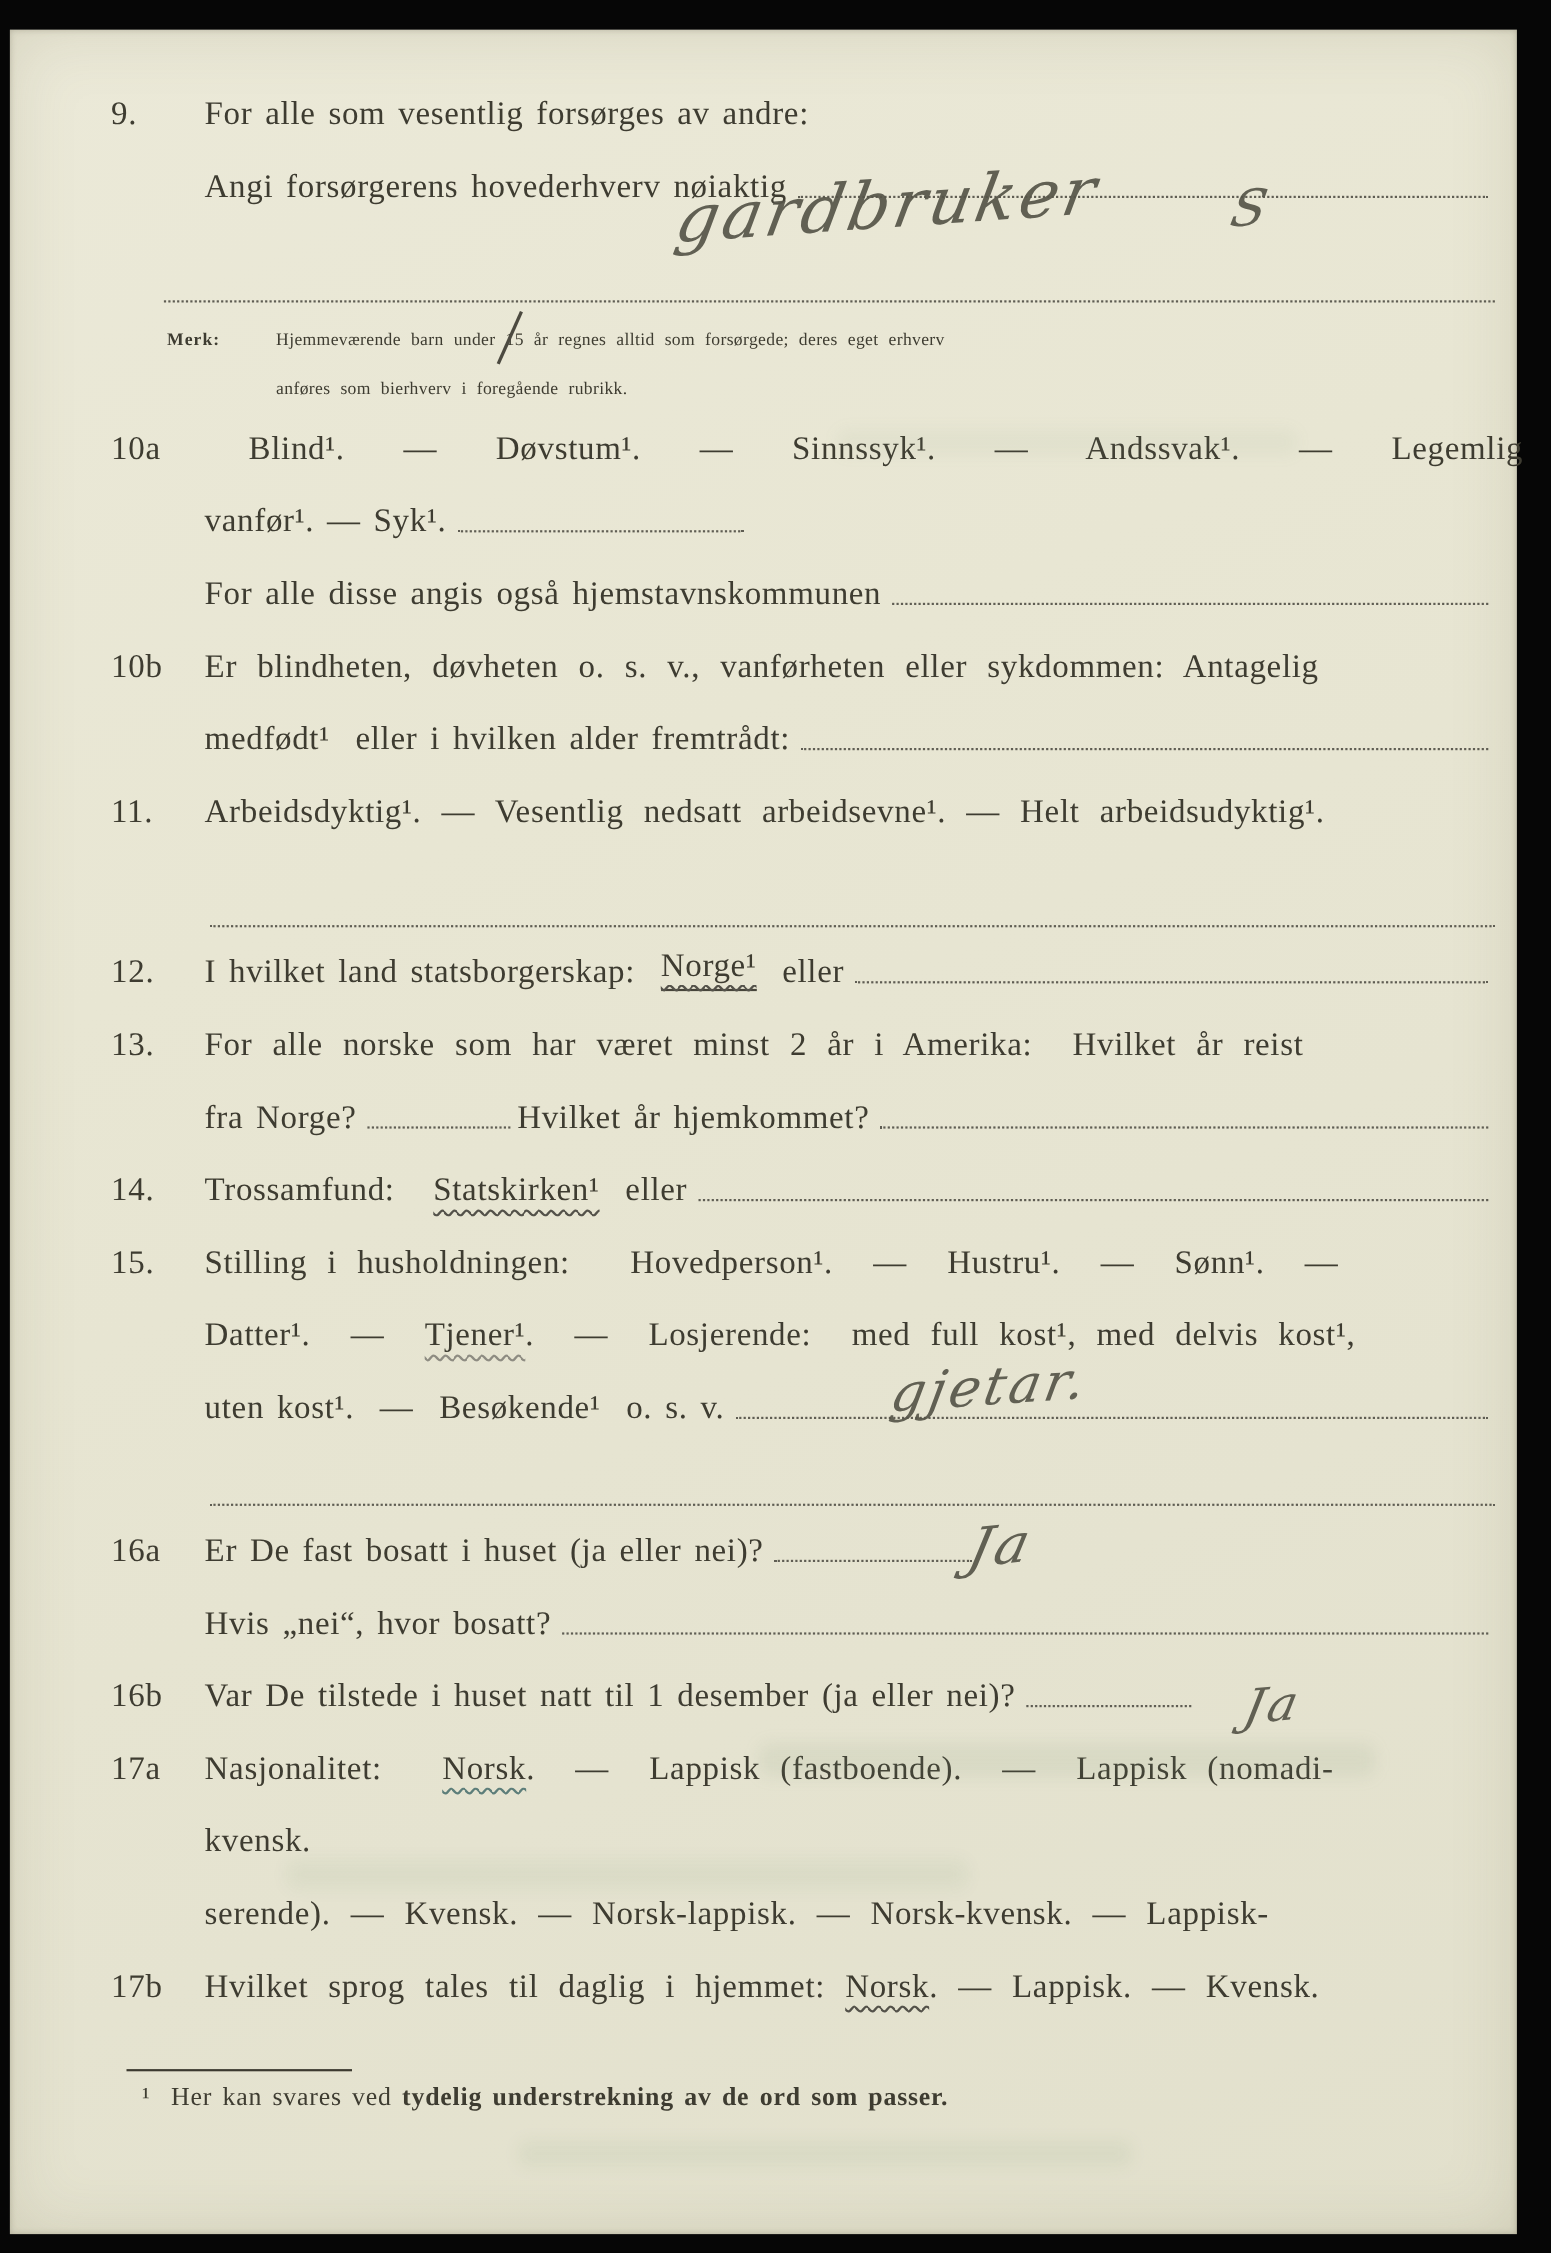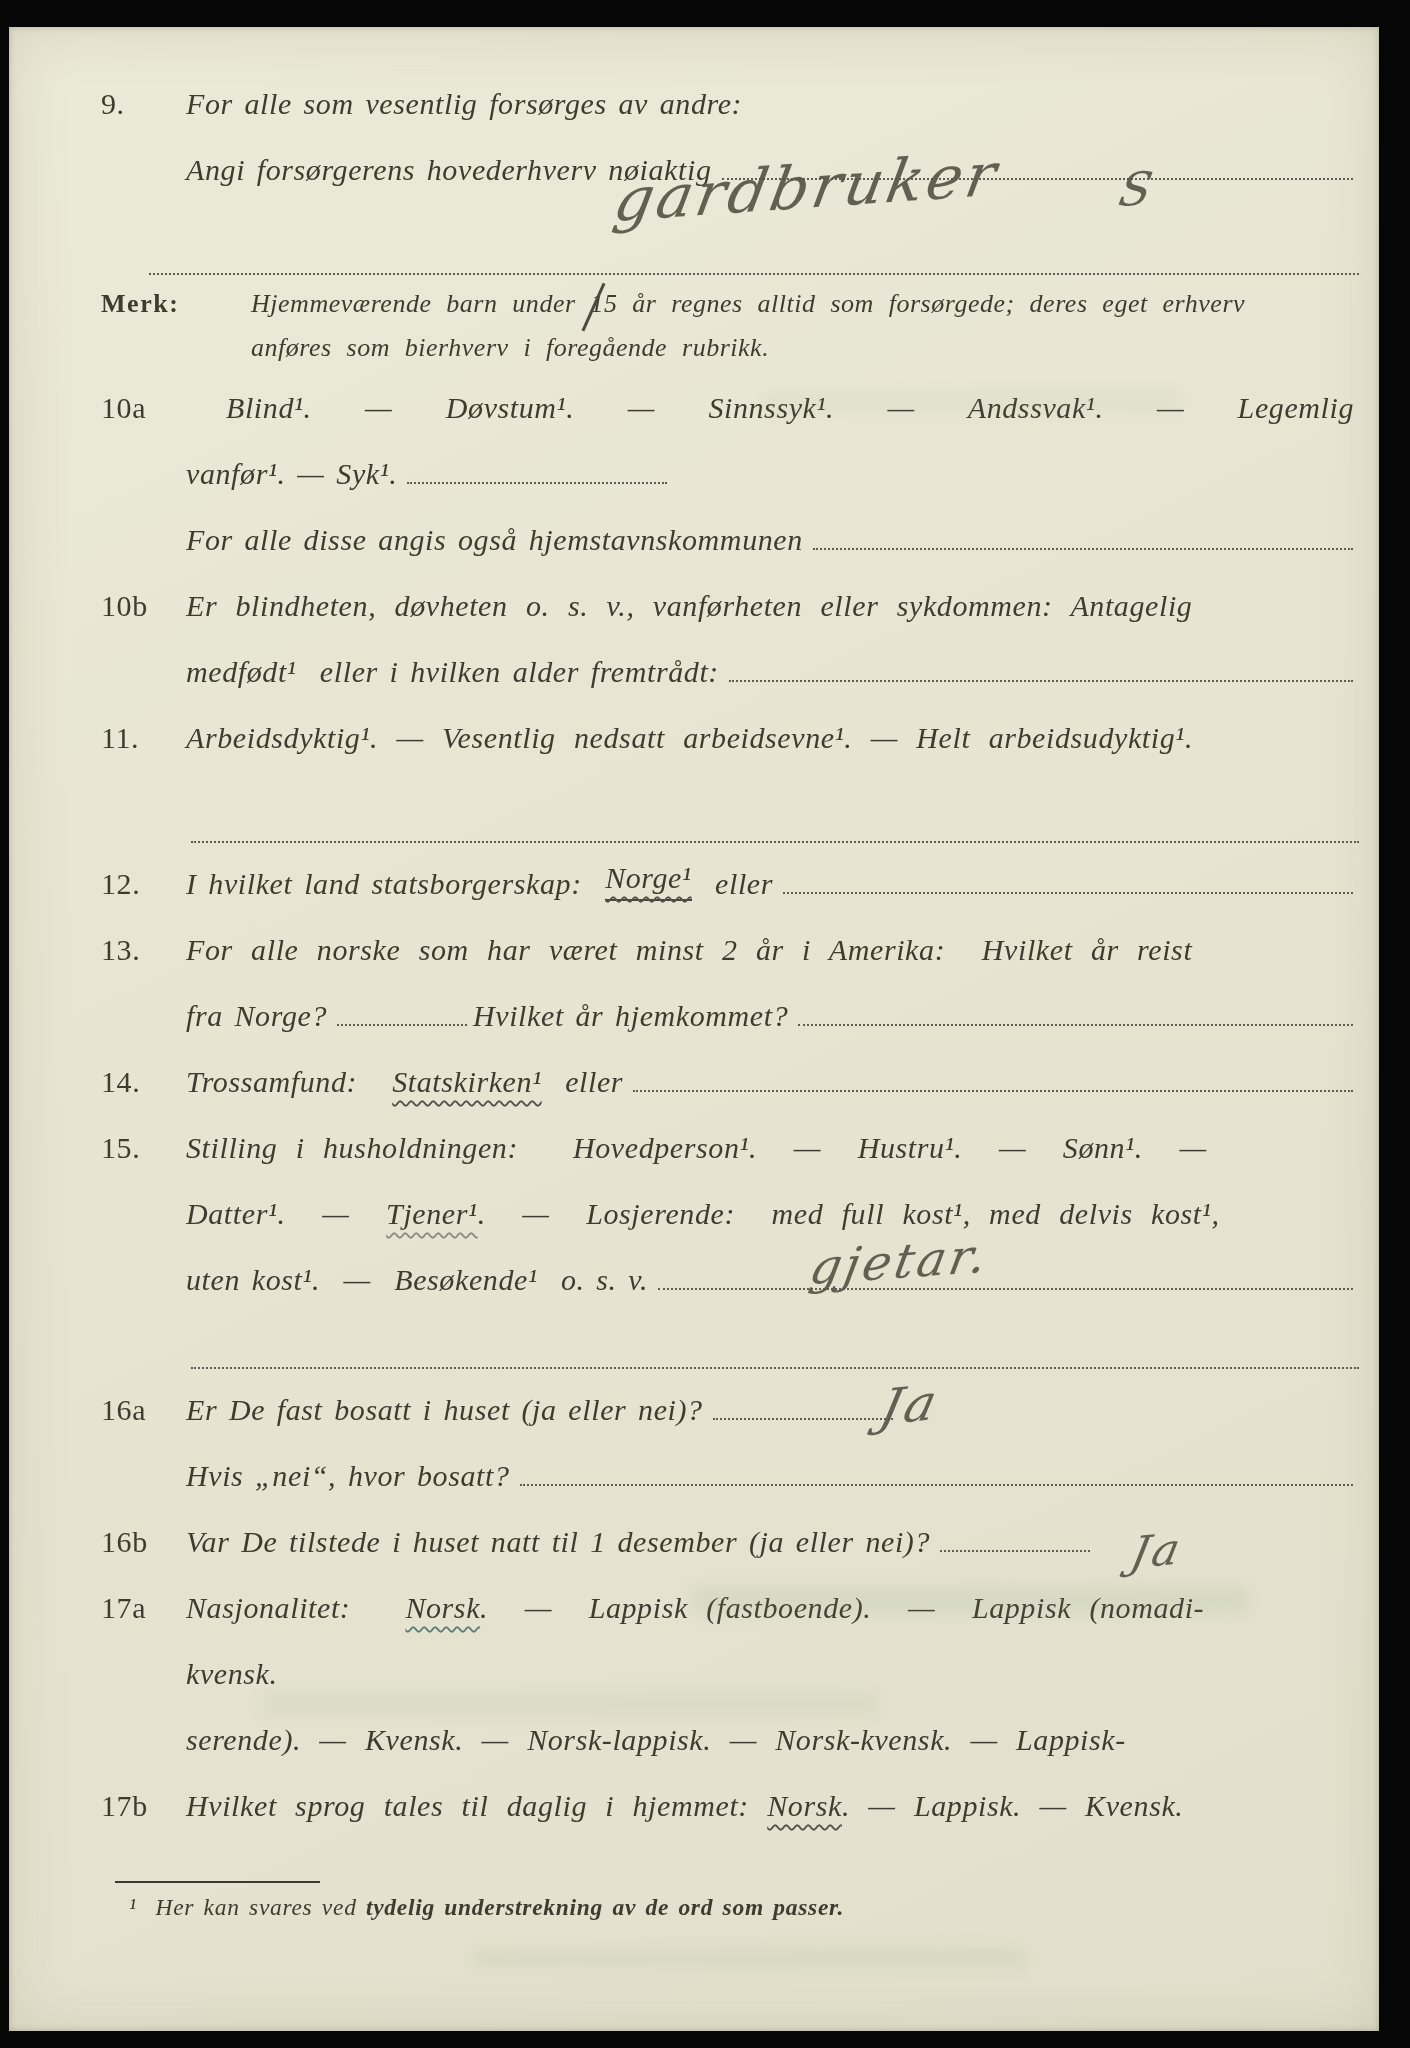--- a/index.html
+++ b/index.html
@@ -13,40 +13,40 @@
     box-shadow:inset 0 0 60px rgba(120,115,85,.18), inset 0 0 6px rgba(60,55,35,.25);
     color:#3e3c31;
   }
   .content{position:absolute;left:0;top:0;right:0;bottom:0;padding:40px 20px 0 92px;box-sizing:border-box;}
   .line{
     display:flex;align-items:flex-end;height:66px;box-sizing:border-box;
     padding-bottom:12px;font-size:30px;letter-spacing:.02em;word-spacing:.12em;
     white-space:pre-wrap;
   }
   .qnum{flex:0 0 85px;}
-  .txt{flex:0 0 auto;font-style:italic;}
+  .txt{flex:0 0 auto;}
   .spread{word-spacing:.34em;}
   .spread2{word-spacing:.62em;gap:40px;}
   .dots{flex:1 1 auto;border-bottom:2.4px dotted #5f5d53;margin:0 6px 7px 10px;min-width:30px;}
   .dots.d260{flex:0 0 260px;}
   .dots.d180{flex:0 0 180px;}
   .dots.d150{flex:0 0 150px;}
   .dots.d130{flex:0 0 130px;}
   .sep{height:80px;align-items:flex-end;padding-bottom:0;}
   .sep .dots{margin:0 0 4px 48px;}
   .sep.s2 .dots{margin-left:90px;}
   .sep.s3{height:64px;}
   .wavy{
     text-decoration:underline;text-decoration-style:wavy;
     text-decoration-color:#54524a;text-decoration-thickness:2.2px;text-underline-offset:8px;margin-top:28px;
   }
   .wavy.teal{text-decoration-color:#5d7e7a;}
   .wavy.pencil{text-decoration-color:#8e8c82;}
   .uline{border-bottom:2.6px solid #46443a;padding-bottom:4px;}
-  .merkline{height:48px;font-size:26px;padding-bottom:8px;word-spacing:.3em;}
+  .merkline{height:48px;font-size:16px;padding-bottom:8px;word-spacing:.3em;text-align:center;}
   .merkline.m2{height:44px;}
   .mlabel{flex:0 0 150px;font-weight:bold;letter-spacing:.06em;}
   .slashed{position:relative;display:inline-block;}
   .slashed::after{
     content:"";position:absolute;left:2px;bottom:-14px;width:2.5px;height:52px;
     background:#4c4a40;transform:rotate(24deg);
   }
   .footrule{margin:46px 0 0 14px;width:205px;border-bottom:2.5px solid #3c3a30;}
   .footline{height:44px;font-size:24px;font-size:23.5px;padding-bottom:6px;align-items:flex-end;letter-spacing:.03em;}
   .footline .fb{font-weight:bold;}

